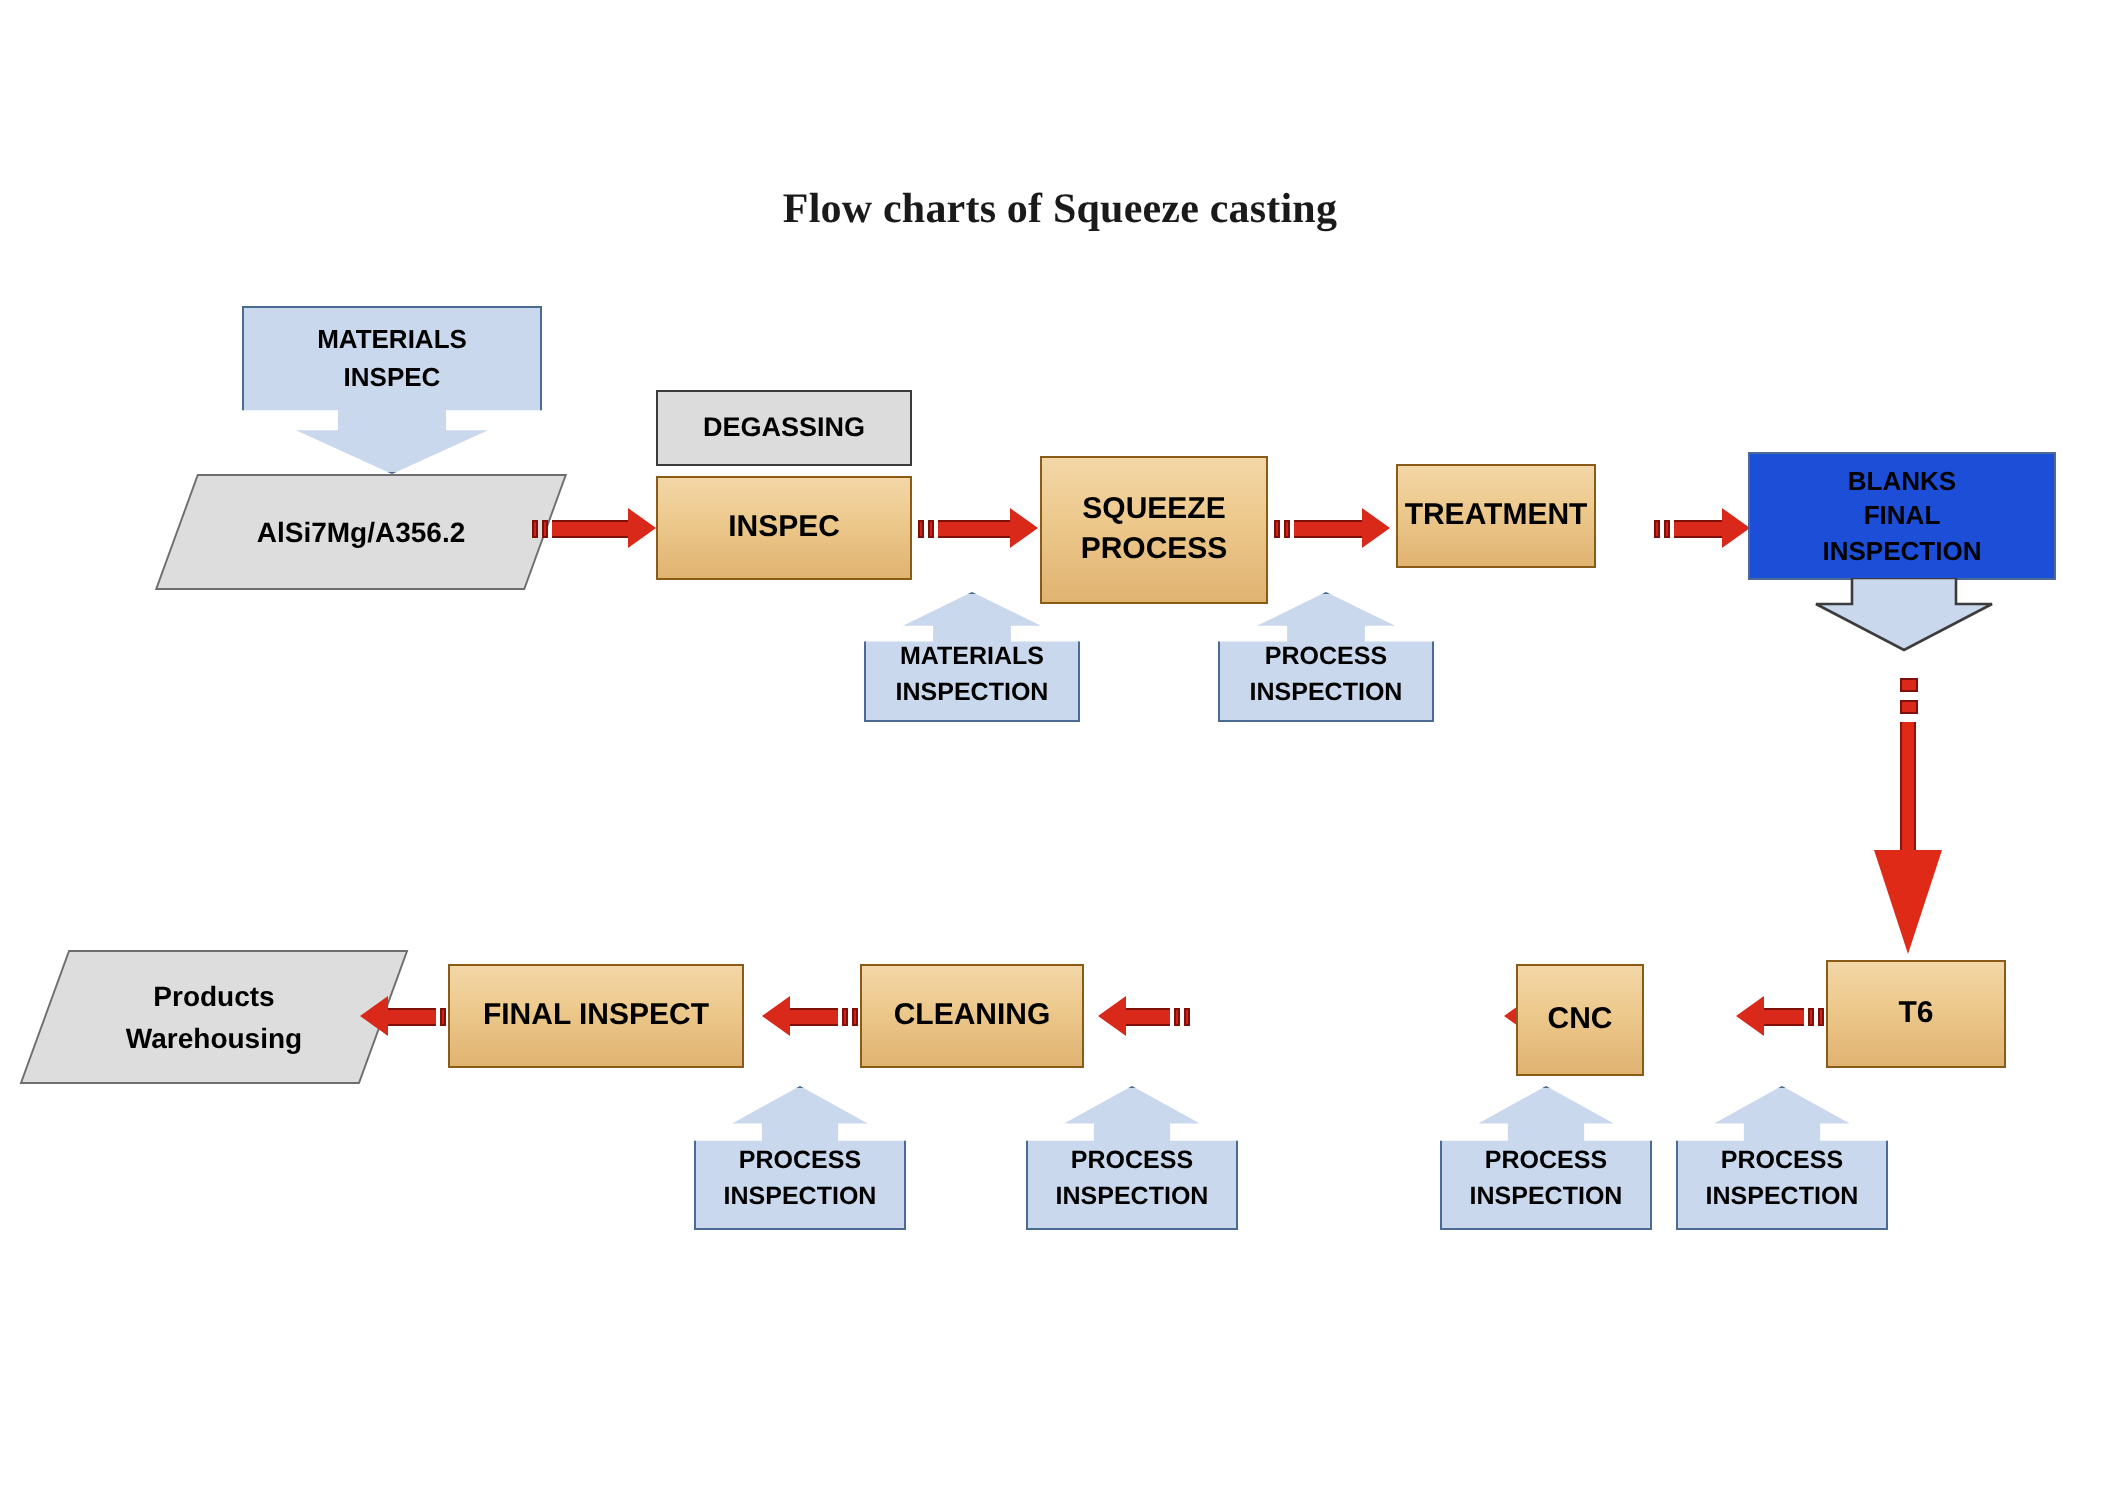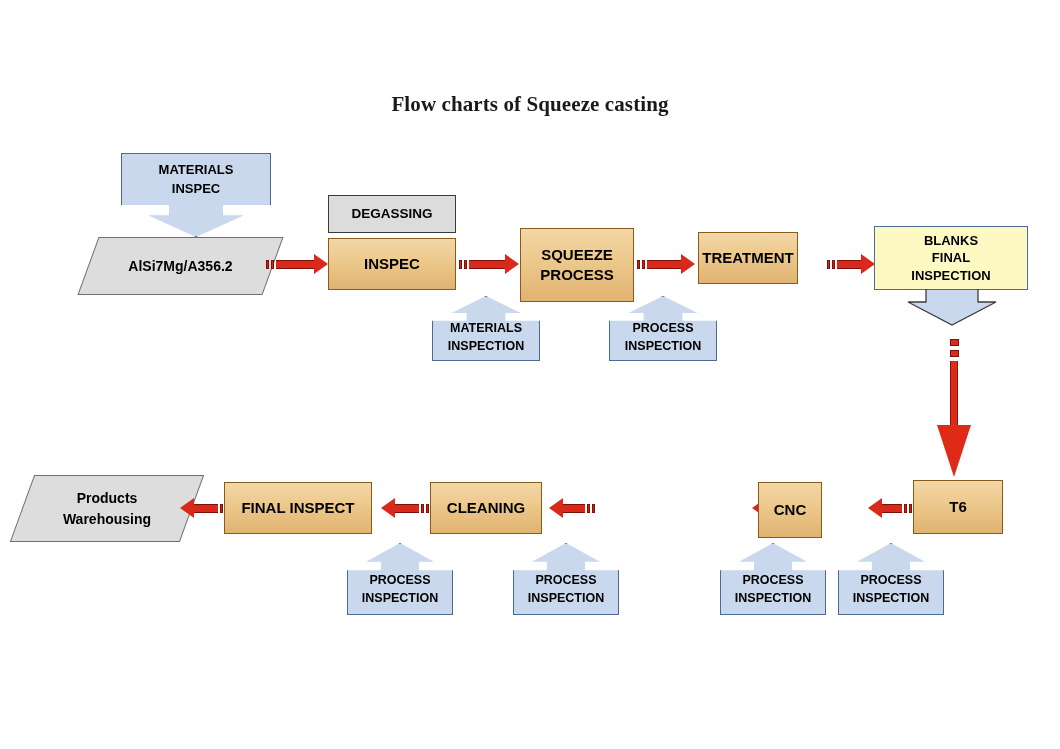--- a/index.html
+++ b/index.html
@@ -55,21 +55,21 @@
 
   
   .box-grey {
     background: #dcdcdc;
     border: 1.4px solid #3a3a3a;
     font-size: 13.5px;
   }
 
   
   .box-blue {
-    background: #fef9c3;
+    background: #1d4ed8;
     border: 1.3px solid #4b6b92;
     font-size: 13px;
   }
 
   
   .para {
     position: absolute;
     box-sizing: border-box;
     background: #dddddd;
     border: 1.2px solid #6e6e6e;

